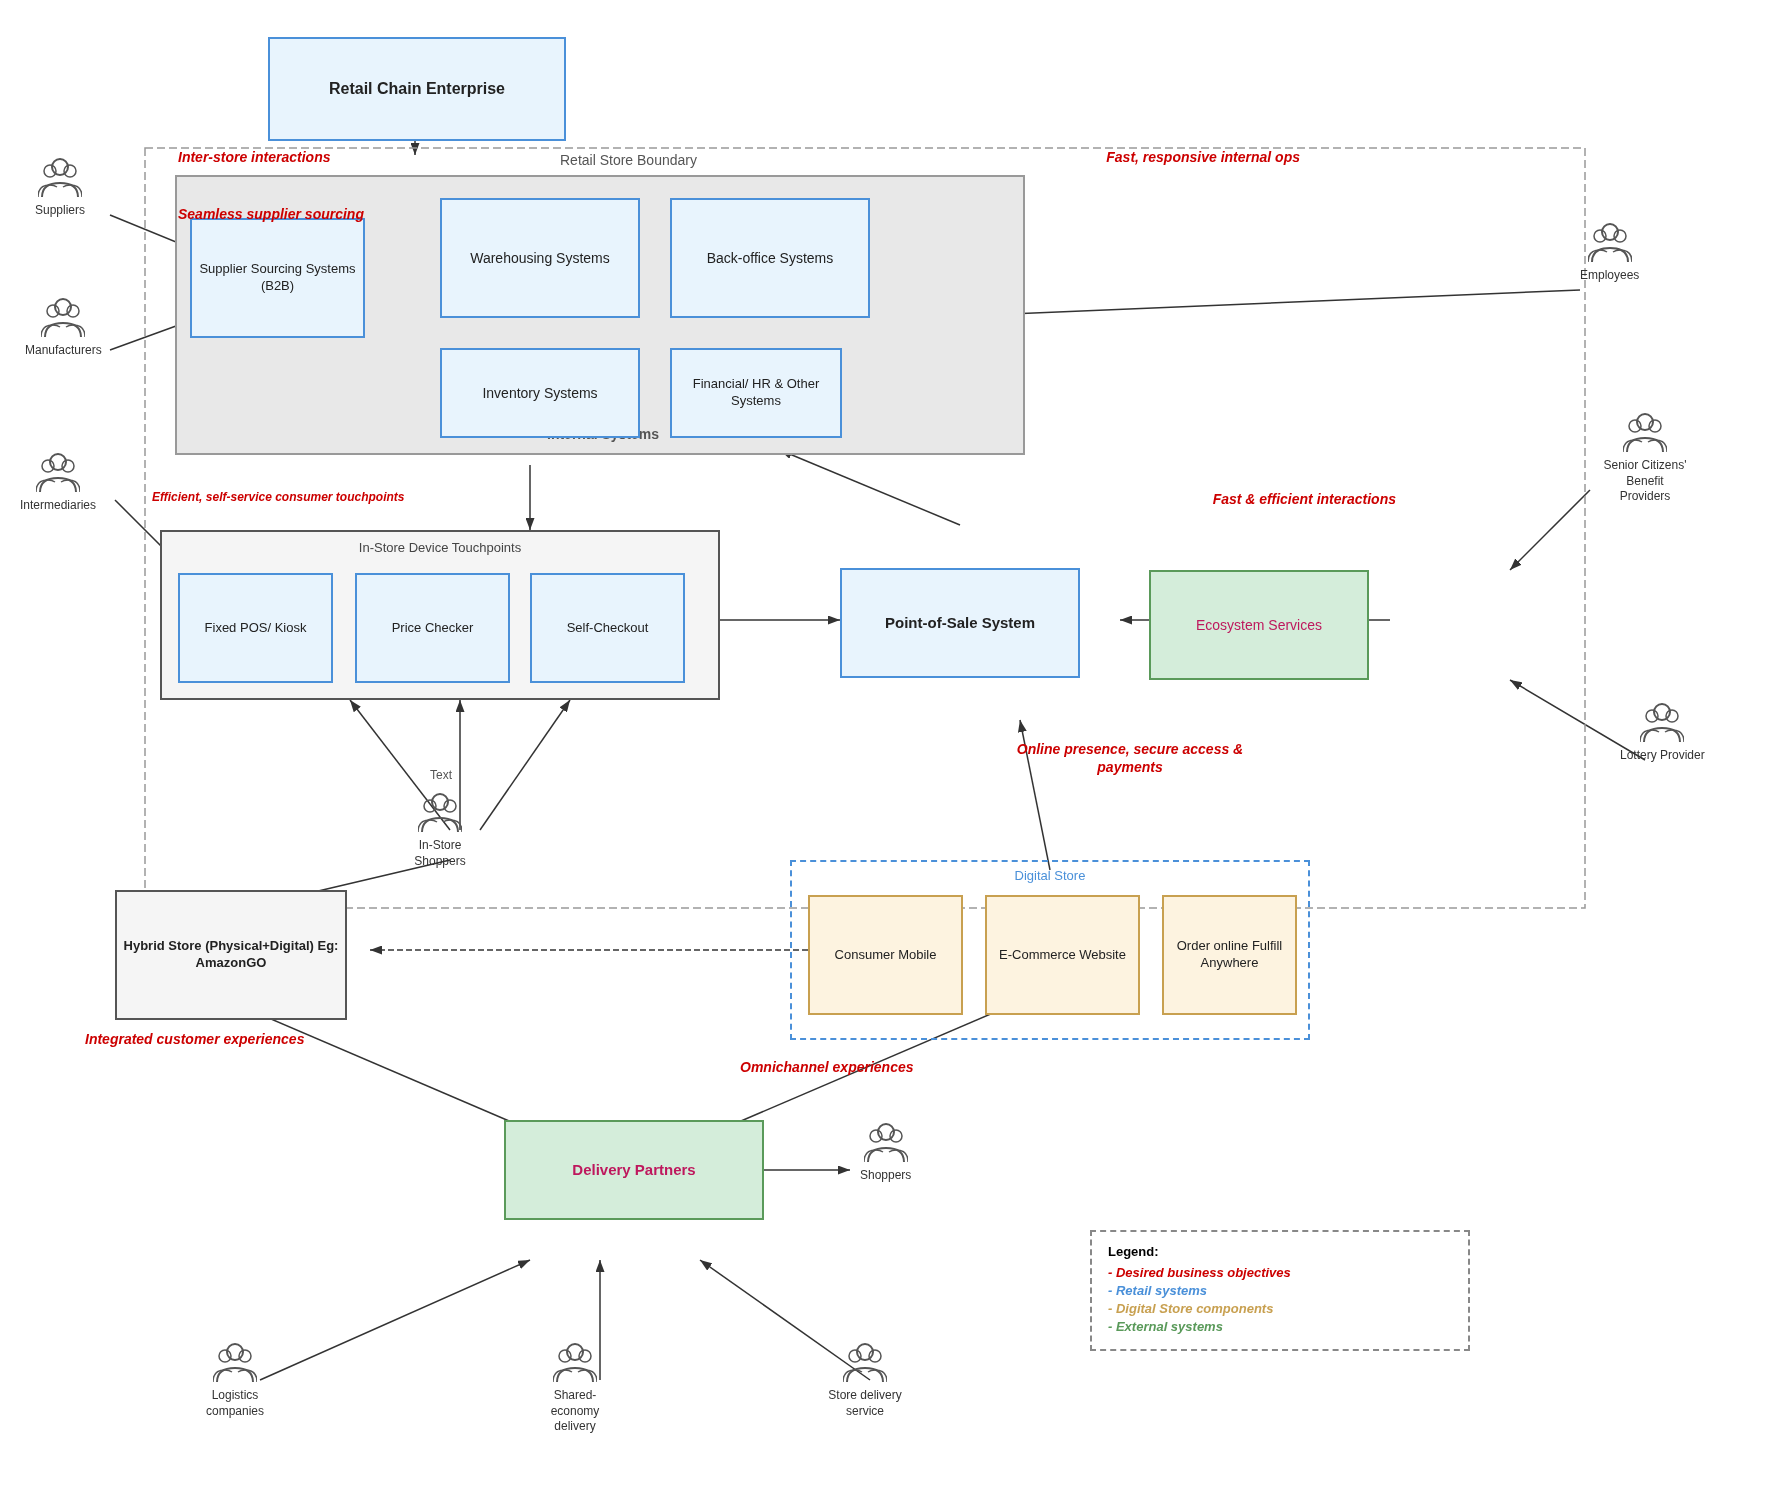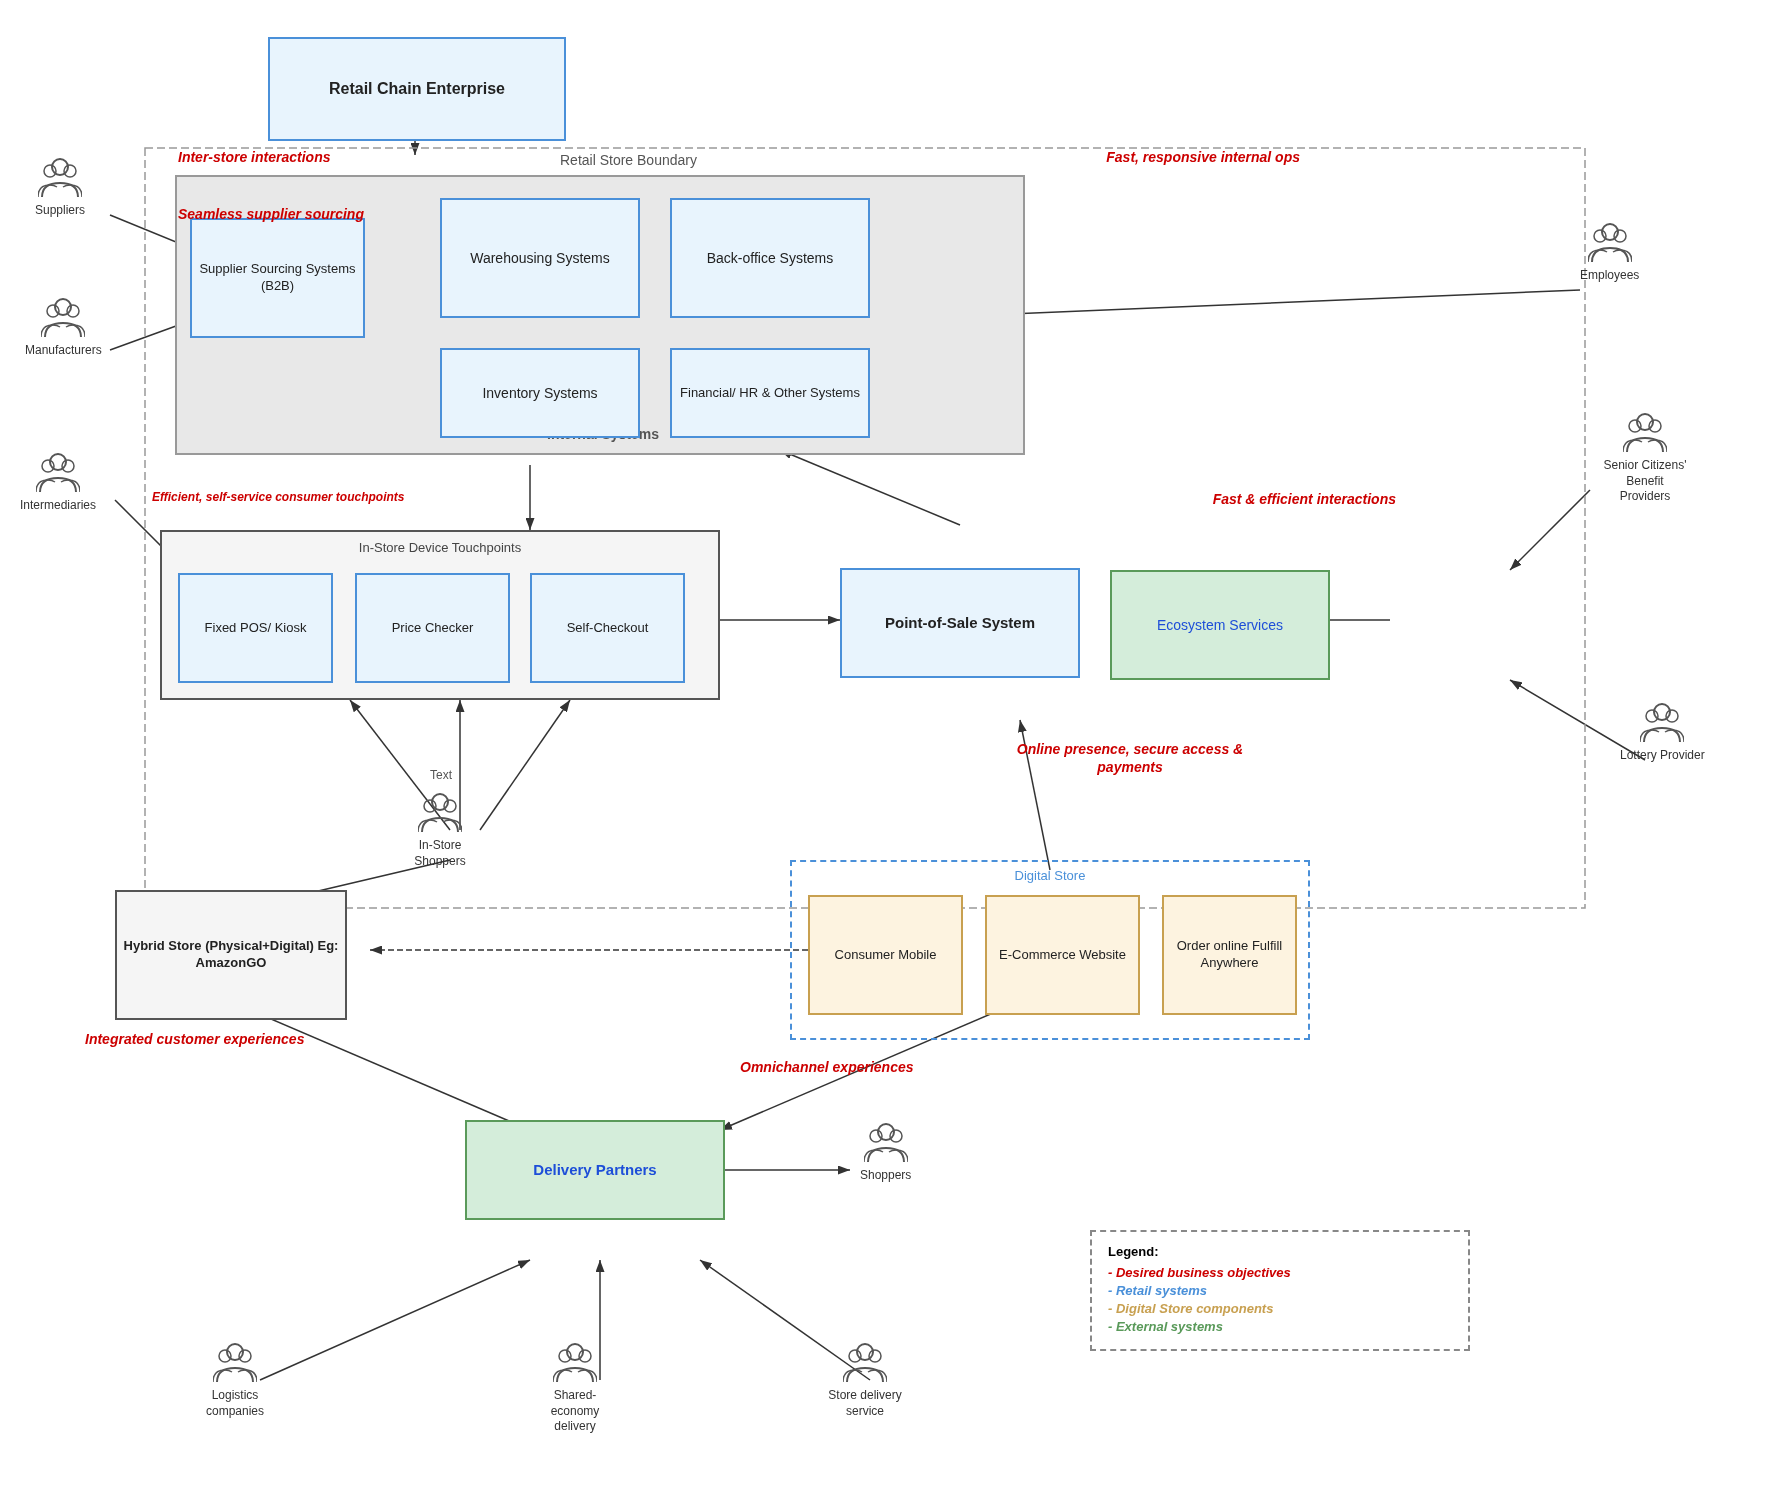--- a/index.html
+++ b/index.html
@@ -41,21 +41,22 @@
       color: #222;
     }
     .box-dark-border {
       border-color: #555;
       background: #f5f5f5;
       color: #222;
     }
     .box-green {
       border-color: #5a9a5a;
       background: #d4edda;
-      color: #1d4ed8;
+      color: #be185d;
+      margin-left: 39px;
     }
     .box-orange {
       border-color: #c8a050;
       background: #fdf3e0;
       color: #222;
     }
     .box-dashed-blue {
       border: 2px dashed #4a90d9;
       background: transparent;
       color: #4a90d9;
@@ -217,21 +218,21 @@
   </div>
 
   <div class="box box-blue" style="left:670px; top:190px; width:200px; height:120px; font-size:14px;">
     <span>Back-office Systems</span>
   </div>
 
   <div class="box box-blue" style="left:440px; top:340px; width:200px; height:90px; font-size:14px;">
     <span>Inventory Systems</span>
   </div>
 
-  <div class="box box-blue" style="left:670px; top:340px; width:200px; height:90px; font-size:13px;">
+  <div class="box box-blue" style="left:670px; top:340px; width:172px; height:90px; font-size:13px;">
     <span>Financial/ HR &amp; Other Systems</span>
   </div>
 
   <div class="box box-dark-border" style="left:160px; top:530px; width:560px; height:170px; align-items:flex-start; justify-content:flex-start; padding:8px;">
     <span style="font-size:13px; color:#444; font-weight:normal; position:absolute; top:8px; left:50%; transform:translateX(-50%); white-space:nowrap;">In-Store Device Touchpoints</span>
   </div>
 
   <div class="box box-blue" style="left:178px; top:565px; width:155px; height:110px; font-size:13px;">
     <span>Fixed POS/ Kiosk</span>
   </div>

